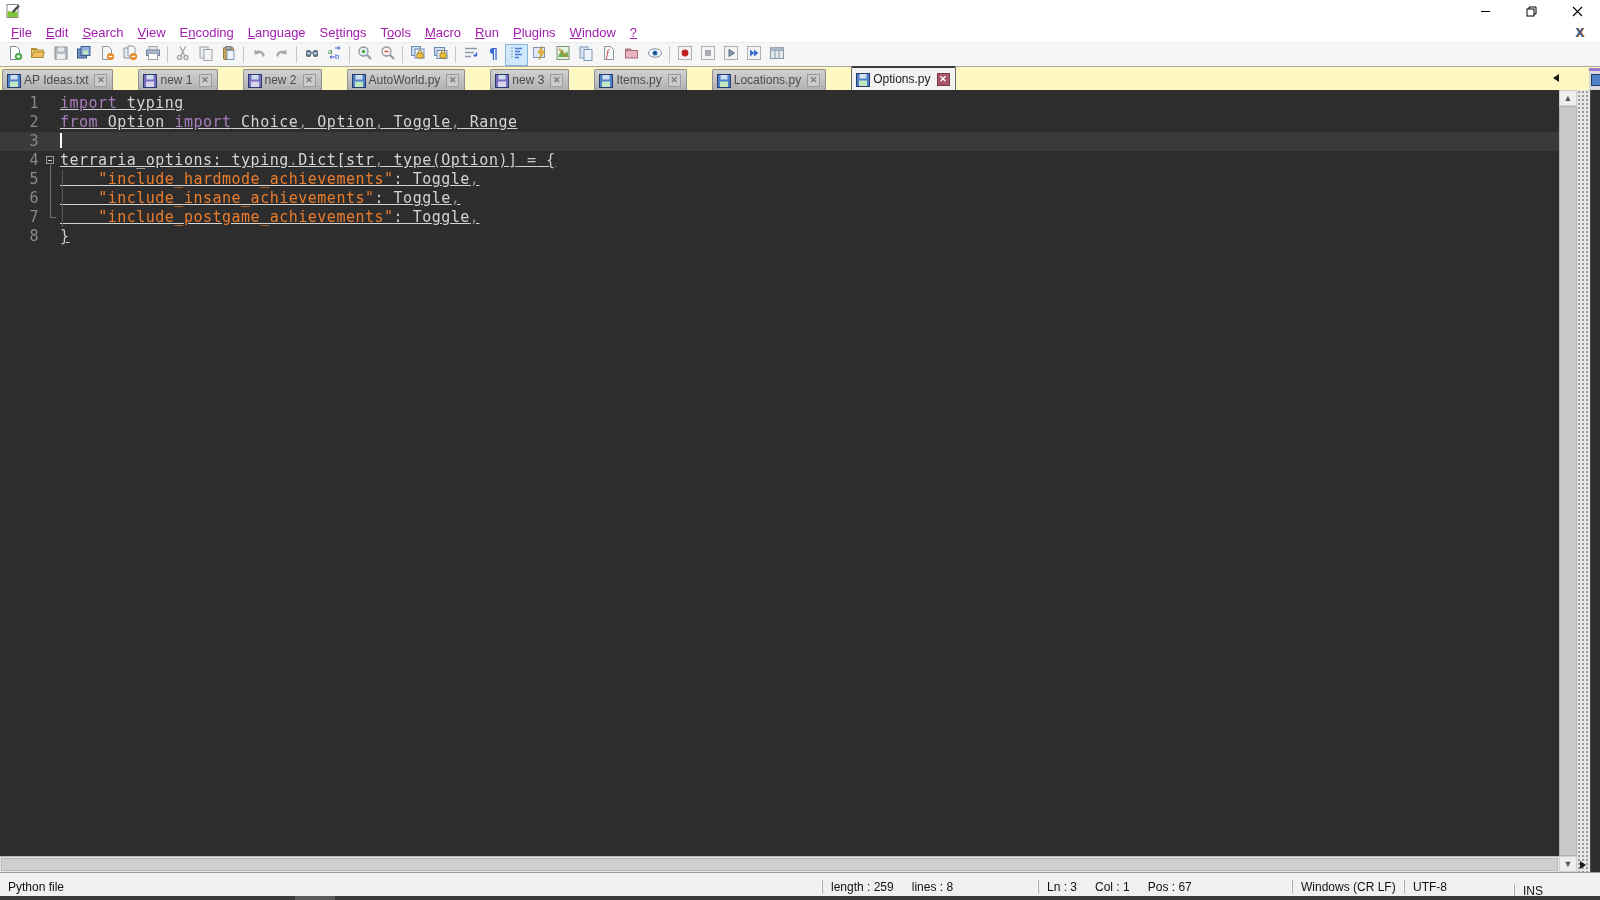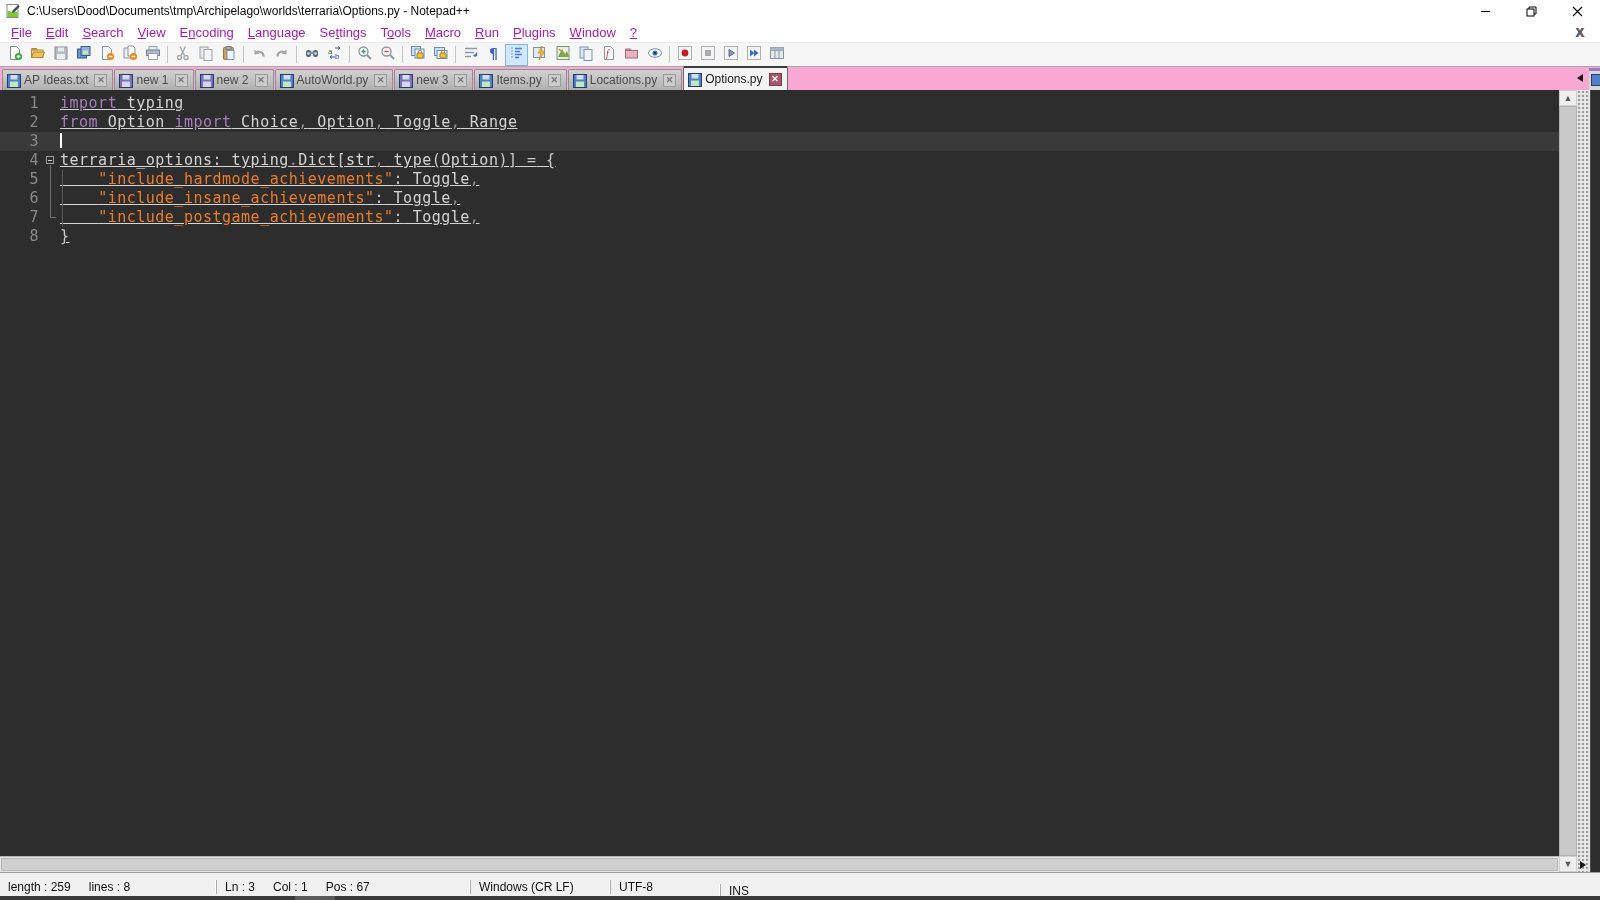--- a/index.html
+++ b/index.html
@@ -18,21 +18,21 @@
   .menu-item{padding:1px 7px;color:#a21caf;cursor:default;white-space:nowrap;}
   .menu-doc-close{margin-left:auto;margin-right:16px;font-weight:bold;font-size:13px;color:#3a5a9a;text-shadow:1px 0 0 #d07020;cursor:default;}
 
   
   .toolbar{height:24px;background:#f6f6f6;display:flex;align-items:center;padding-left:3px;border-top:1px solid #ececec;}
   .tb-btn{width:23px;height:22px;border:1px solid transparent;background:transparent;padding:0;display:flex;align-items:center;justify-content:center;flex:none;}
   .tb-btn.active{background:#cfe8fb;border:1px solid #84b6dd;}
   .tb-sep{width:1px;height:17px;background:#c6c6c6;margin:0 3px;flex:none;}
 
   
-  .tabbar{height:24px;background:#f9a8d4;display:flex;align-items:flex-end;padding-left:2px;border-top:1px solid #a8a8a8;}
+  .tabbar{height:24px;background:#fef9c3;display:flex;align-items:flex-end;padding-left:2px;border-top:1px solid #a8a8a8;gap:24px;}
   .tab{height:21px;display:flex;align-items:center;background:linear-gradient(#d2d2d2,#b0b0b0);
     border:1px solid #8f8f8f;border-bottom:none;border-radius:2px 2px 0 0;padding:0 5px 0 3px;
     margin-right:1px;font-size:12px;color:#4a4a4a;white-space:nowrap;flex:none;}
   .tab .floppy{width:14px;height:14px;margin-right:4px;flex:none;}
   .tab-close{width:13px;height:13px;margin-left:6px;background:#cbcbcb;border:1px solid #9b9b9b;
     color:#777;font-size:9px;font-weight:bold;line-height:10px;text-align:center;flex:none;}
   .tab.active{height:24px;background:#f3f3f3;border-color:#6a6a6a;border-top:2px solid #3c3c3c;color:#1a1a1a;}
   .tab.active .tab-close{background:#a8566a;border-color:#7c3a4a;color:#fff;}
   .tab-spacer{flex:1;}
   .tab-scroll-left{width:0;height:0;border-top:4px solid transparent;border-bottom:4px solid transparent;
@@ -69,37 +69,36 @@
   .splitter{width:13px;flex:none;background-color:#e6e6e6;position:relative;
     background-image:radial-gradient(#9a9a9a 1px,transparent 1.3px);background-size:4px 4px;}
   .splitter .arr{position:absolute;bottom:3px;left:3px;width:0;height:0;border-top:4px solid transparent;border-bottom:4px solid transparent;border-left:6px solid #1a1a1a;}
   .right-strip{width:10px;flex:none;background:#2d2d2d;border-left:1px solid #4a4a4a;}
 
   
   .statusedge{height:5px;background:#f0f0f0;border-top:1px solid #9a9a9a;}
   .statusbar{height:19px;background:#f0f0f0;display:flex;align-items:center;font-size:12px;color:#111;}
   .sb{padding:0 8px;white-space:nowrap;overflow:hidden;}
   .sb + .sb{border-left:1px solid #ababab;box-shadow:-1px 0 0 #fdfdfd;}
-  .sb1{flex:1;} .sb2{width:216px;} .sb3{width:254px;} .sb4{width:112px;} .sb5{width:110px;margin-left:28px;} .sb6{width:86px;margin-top:9px;}
+  .sb1{flex:1;} .sb2{width:216px;} .sb3{width:254px;} .sb4{width:112px;} .sb5{width:110px;} .sb6{width:86px;margin-top:9px;}
   .sb .gap{display:inline-block;width:18px;}
   .taskbar{height:4px;background:#3a3a3a;position:relative;}
   .taskbar .hint{position:absolute;left:295px;top:0;bottom:0;width:40px;background:#5a5a5a;}
 </style>
 </head>
 <body>
 
 <div class="titlebar">
   <span class="app-icon">
     <svg width="16" height="16" viewBox="0 0 16 16">
         <rect x="2" y="1.5" width="11" height="13" fill="#fff" stroke="#8a8a8a"></rect>
         <path d="M2.5 8.5c2-1.6 3 .9 5 0s3 .6 5 0v5.5h-10z" fill="#7ec636"></path>
         <path d="M13.2 1.8l1.6 1.6-5.6 5.8-2.2.6.6-2.2z" fill="#4a4a58"></path>
       </svg>
   </span>
-  <span class="title-text">C:\Users\Dood\Documents\tmp\Archipelago\worlds\terraria\Options.py - Notepad++</span>
   <span class="win-controls">
     <button class="win-btn">
         <svg width="11" height="11" viewBox="0 0 11 11">
           <path d="M1 5.5h9" stroke="#000" stroke-width="1"></path>
         </svg>
       </button>
     <button class="win-btn">
         <svg width="11" height="11" viewBox="0 0 11 11" fill="none" stroke="#000">
           <rect x="1" y="3" width="7" height="7"></rect>
           <path d="M3 3V1h7v7H8"></path>
@@ -462,20 +461,21 @@
     <span class="vs-arrow">▼</span>
   </div>
   <div class="splitter">
       <span class="arr"></span>
     </div>
   <div class="right-strip"></div>
 </div>
 
 <div class="statusedge"></div>
 <div class="statusbar">
+  <span class="sb sb1">Python file</span>
   <span class="sb sb2"><span>length : 259</span><span class="gap"></span><span>lines : 8</span></span>
   <span class="sb sb3"><span>Ln : 3</span><span class="gap"></span><span>Col : 1</span><span class="gap"></span><span>Pos : 67</span></span>
   <span class="sb sb4">Windows (CR LF)</span>
   <span class="sb sb5">UTF-8</span>
   <span class="sb sb6">INS</span>
 </div>
 <div class="taskbar">
     <span class="hint"></span>
   </div>
 

